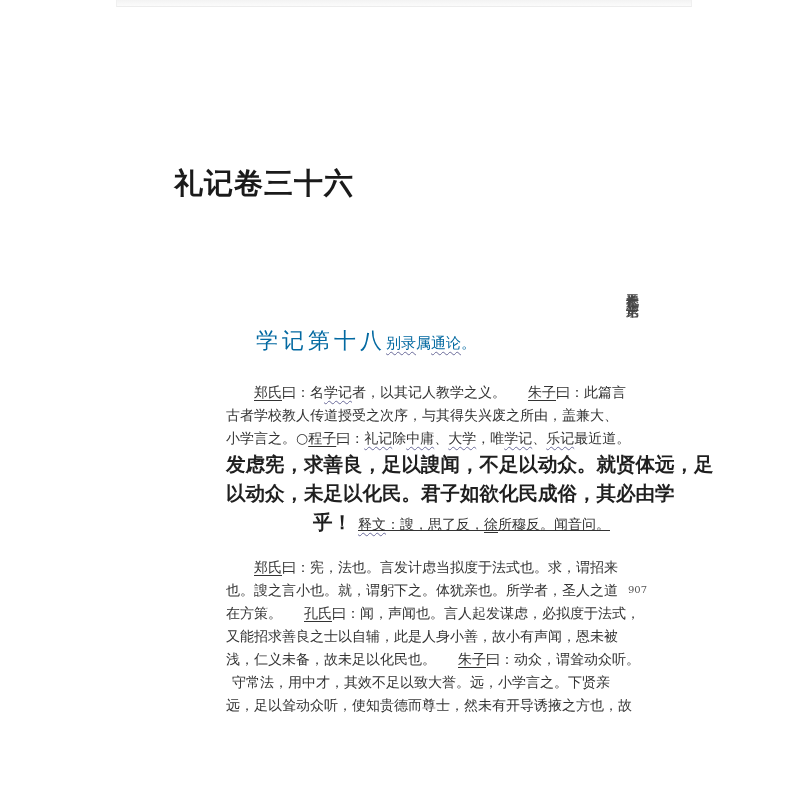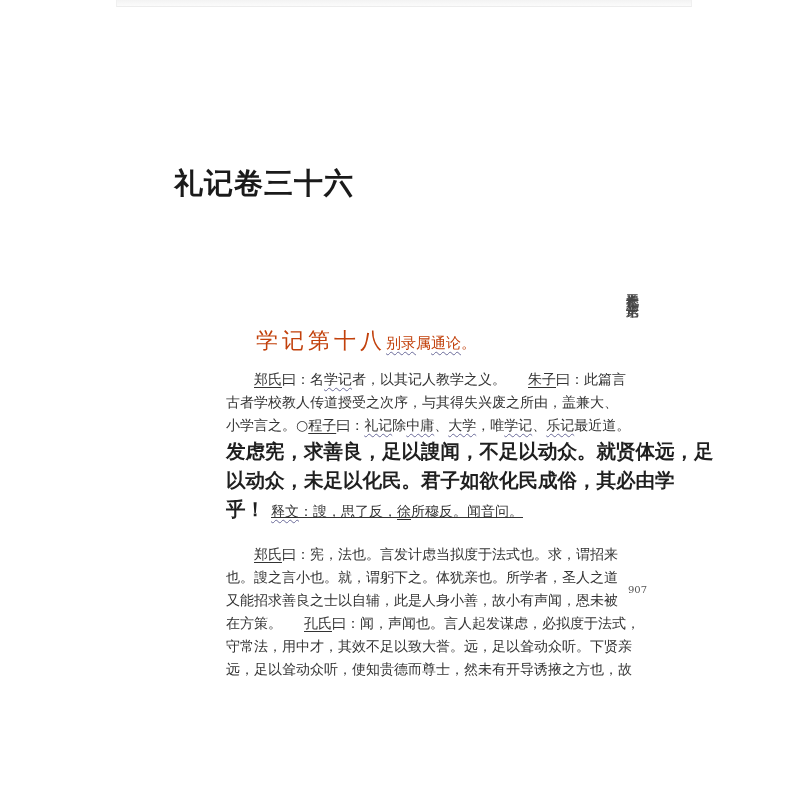--- a/index.html
+++ b/index.html
@@ -34,34 +34,35 @@
       font-weight: bold;
       letter-spacing: 1px;
       color: #1a1a1a;
       white-space: nowrap;
     }
     .section-title {
       position: absolute;
       left: 256px;
       top: 326px;
       white-space: nowrap;
-      color: #c2410c;
+      color: #0369a1;
     }
     .section-title .main {
       font-size: 22px;
       letter-spacing: 4px;
     }
     .section-title .note {
       font-size: 15px;
     }
     .body-text {
       position: absolute;
       left: 226px;
-      top: 368px;
+      top: 381px;
       width: 384px;
+      text-align: right;
     }
     .line {
       white-space: nowrap;
       font-size: 14px;
       line-height: 23px;
       height: 23px;
       color: #333;
       overflow: visible;
     }
     .line.indent { padding-left: 28px; }
@@ -125,23 +126,24 @@
       <div class="line"><span>小学言之。○</span><span class="u-solid">程子</span><span>曰：</span><span class="u-wavy">礼记</span><span>除</span><span class="u-wavy">中庸</span><span>、</span><span class="u-wavy">大学</span><span>，唯</span><span class="u-wavy">学记</span><span>、</span><span class="u-wavy">乐记</span><span>最近道。</span></div>
     </div>
   <div class="classic">发虑宪，求善良，足以謏闻，不足以动众。就贤体远，足</div>
   <div class="classic">以动众，未足以化民。君子如欲化民成俗，其必由学</div>
   <div class="classic">
     <span>乎！</span><span class="small-gap"></span><span id="shiwen" class="line" style="display:inline;font-weight:normal;text-decoration:underline;"><span class="u-wavy">释文</span><span>：謏，思了反，</span><span class="u-solid">徐</span><span>所穆反。闻音问。</span></span>
   </div>
   <div id="commentary">
       <div class="line comment-first"><span class="u-solid">郑氏</span><span>曰：宪，法也。言发计虑当拟度于法式也。求，谓招来</span></div>
       <div class="line"><span>也。謏之言小也。就，谓躬下之。体犹亲也。所学者，圣人之道</span></div>
+      <div class="line"><span>在方策。</span><span class="gap"></span><span class="u-solid">孔氏</span><span>曰：闻，声闻也。言人起发谋虑，必拟度于法式，</span></div>
       <div class="line"><span>又能招求善良之士以自辅，此是人身小善，故小有声闻，恩未被</span></div>
-      <div class="line"><span>在方策。</span><span class="gap"></span><span class="u-solid">孔氏</span><span>曰：闻，声闻也。言人起发谋虑，必拟度于法式，</span></div>
-      <div class="line"><span>守常法，用中才，其效不足以致大誉。远，足以耸动众听。下贤亲</span></div>
+      <div class="line"><span>浅，仁义未备，故未足以化民也。</span><span class="gap"></span><span class="u-solid">朱子</span><span>曰：动众，谓耸动众听。</span></div>
+      <div class="line"><span>守常法，用中才，其效不足以致大誉。远，小学言之。下贤亲</span></div>
       <div class="line"><span>远，足以耸动众听，使知贵德而尊士，然未有开导诱掖之方也，故</span></div>
     </div>
 </div>
 
 <div class="running-head">
   <span>礼记卷三十六</span><span class="sep"></span><span>学记第十八</span>
 </div>
 
 <div class="page-number">907</div>
 

